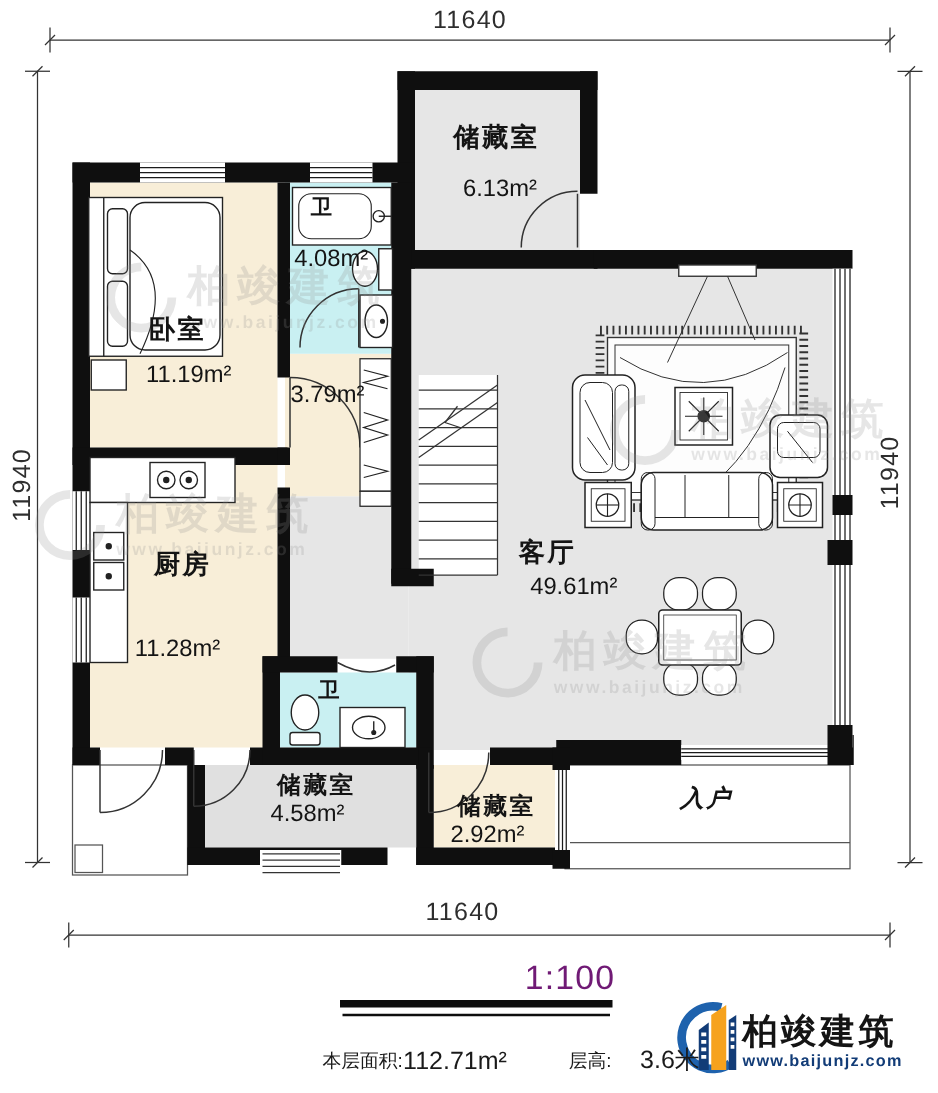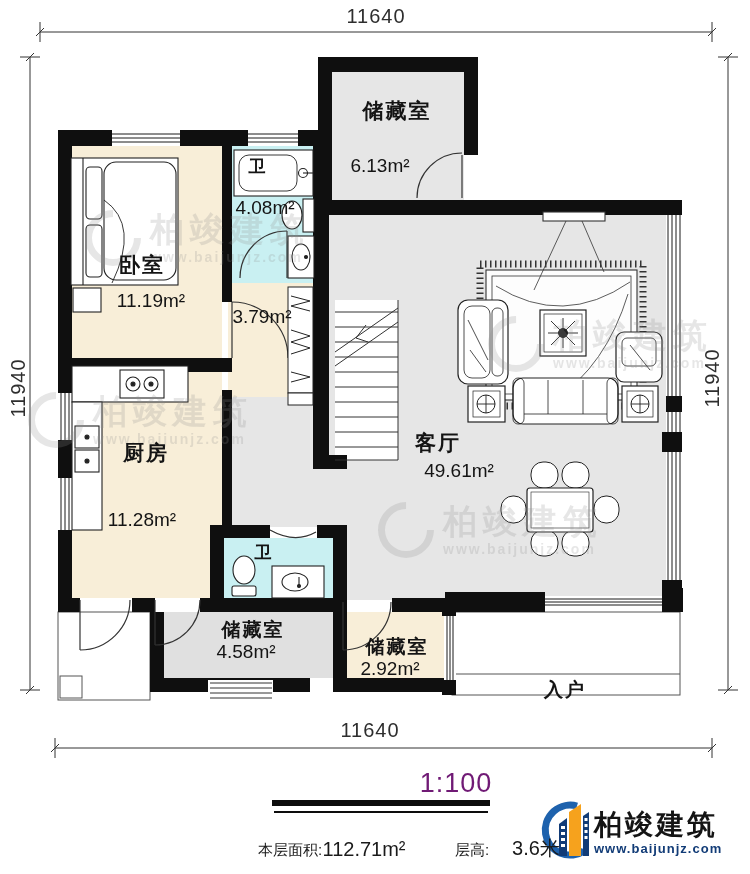--- a/index.html
+++ b/index.html
@@ -351,21 +351,21 @@
   <span class="url">www.baijunjz.com</span>
       </span>
 </div>
 
 <span class="lbl dim" style="left:376px;top:16px;">11640</span>
 <span class="lbl dim" style="left:370px;top:730px;">11640</span>
 <span class="lbl dim rot" style="left:18px;top:388px;">11940</span>
 <span class="lbl dim rot" style="left:712px;top:378px;">11940</span>
 
 <span class="lbl rname" style="left:397px;top:110px;">储藏室</span>
-<span class="lbl rarea" style="left:380px;top:151px;margin-top:14px;">6.13m²</span>
+<span class="lbl rarea" style="left:400px;top:151px;">6.13m²</span>
 
 <span class="lbl rname" style="left:142px;top:264px;">卧室</span>
 <span class="lbl rarea" style="left:151px;top:300px;">11.19m²</span>
 
 <span class="lbl rname sm" style="left:258px;top:166px;">卫</span>
 <span class="lbl rarea" style="left:265px;top:207px;">4.08m²</span>
 
 <span class="lbl rarea" style="left:262px;top:316px;">3.79m²</span>
 
 <span class="lbl rname" style="left:146px;top:452px;">厨房</span>
@@ -375,21 +375,21 @@
 <span class="lbl rarea" style="left:459px;top:470px;">49.61m²</span>
 
 <span class="lbl rname sm" style="left:264px;top:552px;">卫</span>
 
 <span class="lbl rname md" style="left:253px;top:629px;">储藏室</span>
 <span class="lbl rarea" style="left:246px;top:651px;">4.58m²</span>
 
 <span class="lbl rname md" style="left:397px;top:646px;">储藏室</span>
 <span class="lbl rarea" style="left:390px;top:668px;">2.92m²</span>
 
-<span class="lbl rname md" style="left:565px;top:689px;">入户</span>
+<span class="lbl rname md" style="left:565px;top:639px;font-style:italic;">入户</span>
 
 <span class="lbl scalelbl" style="left:456px;top:783px;">1:100</span>
 <div class="rule1"></div>
 <div class="rule2"></div>
 
 <span class="lbl flabel" style="left:290px;top:849px;">本层面积:</span>
 <span class="lbl fvalue" style="left:364px;top:849px;">112.71m²</span>
 <span class="lbl flabel" style="left:472px;top:849px;">层高:</span>
 <span class="lbl fvalue" style="left:536px;top:848px;">3.6米</span>
 

